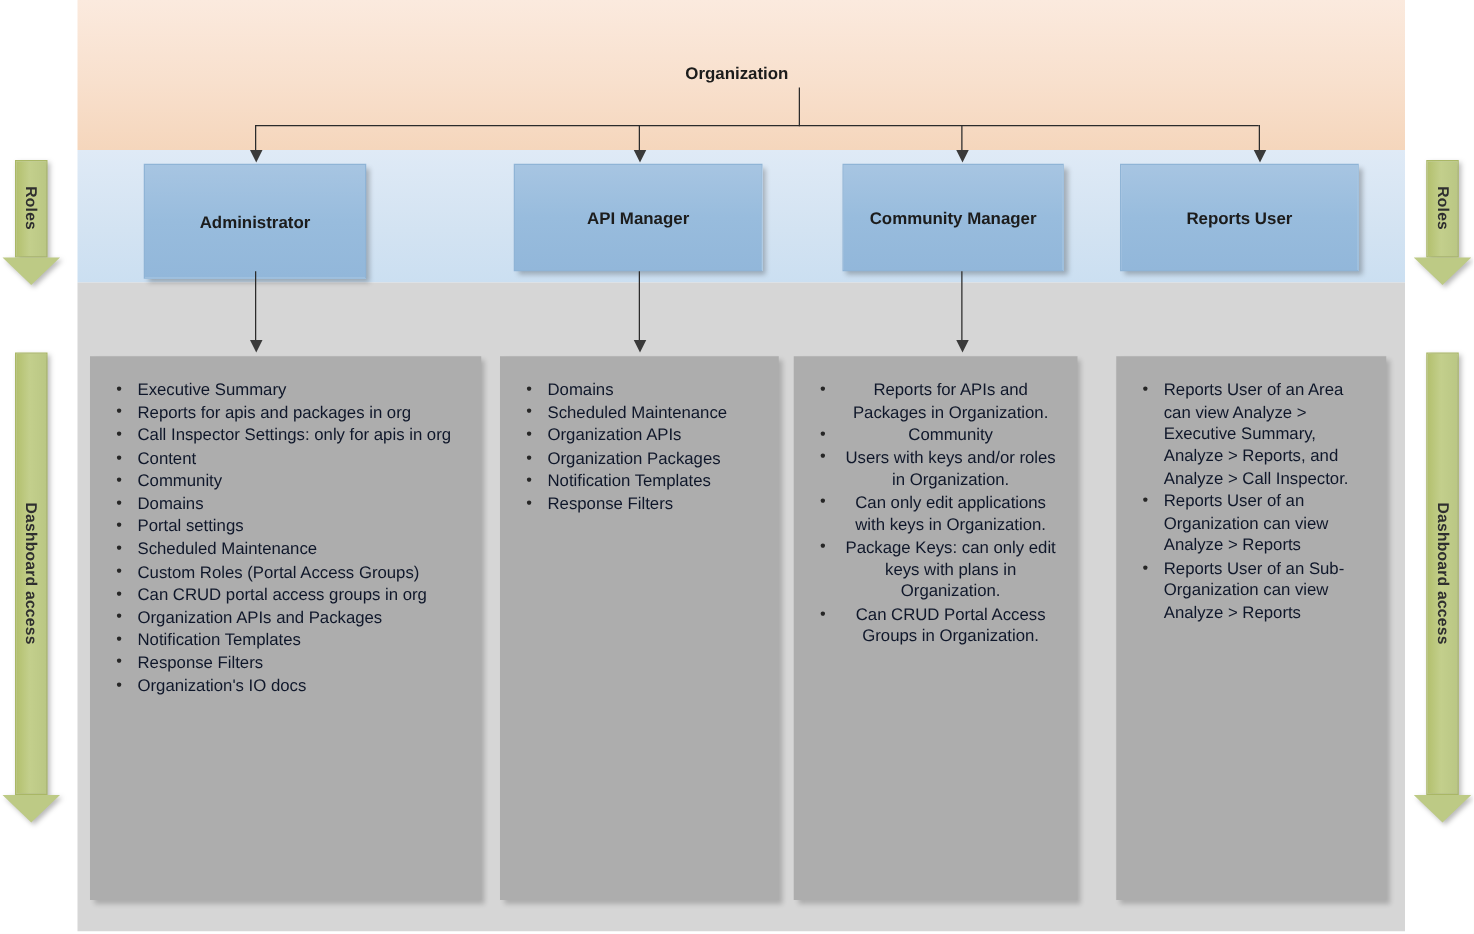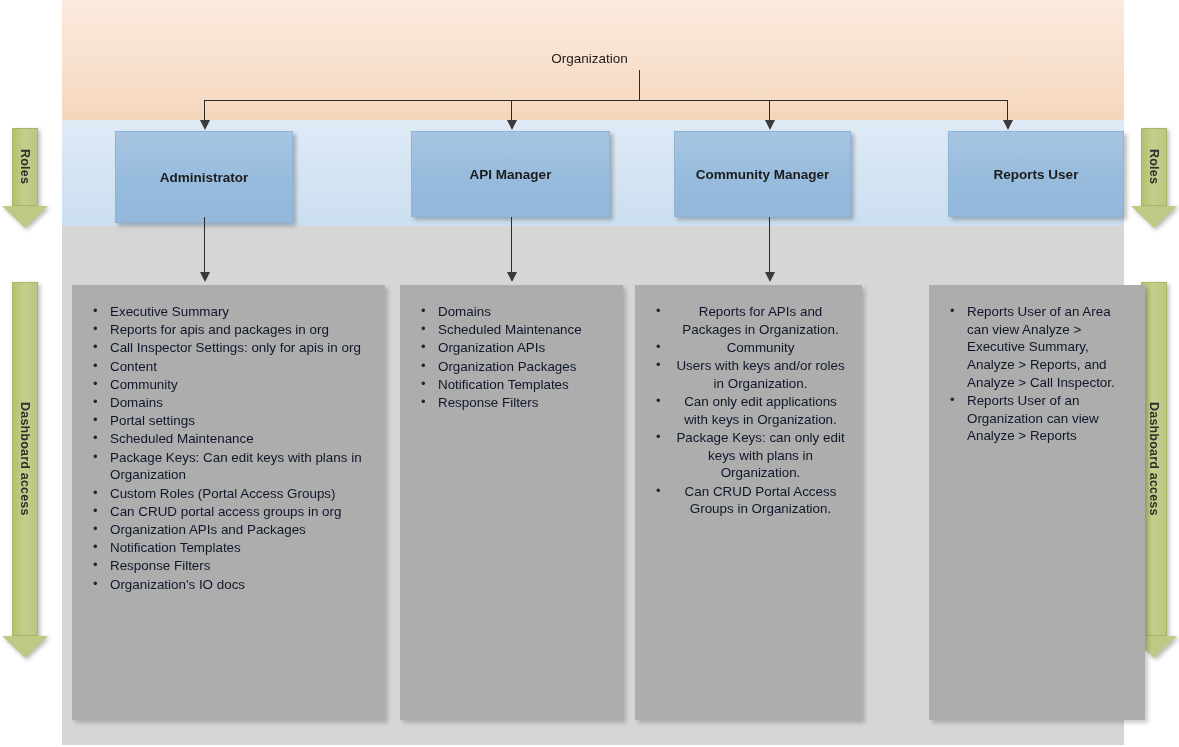--- a/index.html
+++ b/index.html
@@ -99,21 +99,21 @@
   .arrows-right { left: 1131px; }
 
   
   .org-title {
     position: absolute;
     top: 51px;
     left: 0;
     width: 1179px;
     text-align: center;
     font-size: 13.5px;
-    font-weight: normal;
+    font-weight: bold;
     color: #1c1c1c;
   }
 
   
   .ln {
     position: absolute;
     background: #2b2b2b;
   }
   .ln-v { width: 1px; }
   .ln-h { height: 1px; }
@@ -232,21 +232,21 @@
 
   <div class="role-box" style="left:115px; top:131px; width:178px; height:92px;">
     <span>Administrator</span>
   </div>
   <div class="role-box" style="left:411px; top:131px; width:199px; height:86px;">
     <span>API Manager</span>
   </div>
   <div class="role-box" style="left:674px; top:131px; width:177px; height:86px;">
     <span>Community Manager</span>
   </div>
-  <div class="role-box" style="left:948px; top:131px; width:176px; height:86px;">
+  <div class="role-box" style="left:896px; top:131px; width:191px; height:86px;">
     <span>Reports User</span>
   </div>
 
   <div class="ln ln-v" style="left:204px; top:217px; height:57px;"></div>
   <div class="arrowhead-down" style="left:200px; top:272px;"></div>
 
   <div class="ln ln-v" style="left:511px; top:217px; height:57px;"></div>
   <div class="arrowhead-down" style="left:507px; top:272px;"></div>
 
   <div class="ln ln-v" style="left:769px; top:217px; height:57px;"></div>
@@ -255,21 +255,20 @@
   <div class="perm-panel" style="left:72px; width:313px;">
     <ul>
         <li>Executive Summary</li>
         <li>Reports for apis and packages in org</li>
         <li>Call Inspector Settings: only for apis in org</li>
         <li>Content</li>
         <li>Community</li>
         <li>Domains</li>
         <li>Portal settings</li>
         <li>Scheduled Maintenance</li>
-        <li>Package Keys: Can edit keys with plans in Organization</li>
         <li>Custom Roles (Portal Access Groups)</li>
         <li>Can CRUD portal access groups in org</li>
         <li>Organization APIs and Packages</li>
         <li>Notification Templates</li>
         <li>Response Filters</li>
         <li>Organization's IO docs</li>
       </ul>
   </div>
   <div class="perm-panel" style="left:400px; width:223px;">
     <ul>
@@ -284,20 +283,21 @@
   <div class="perm-panel" style="left:635px; width:227px;text-align:center;">
     <ul>
         <li>Reports for APIs and Packages in Organization.</li>
         <li>Community</li>
         <li>Users with keys and/or roles in Organization.</li>
         <li>Can only edit applications with keys in Organization.</li>
         <li>Package Keys: can only edit keys with plans in Organization.</li>
         <li>Can CRUD Portal Access Groups in Organization.</li>
       </ul>
   </div>
-  <div class="perm-panel" style="left:893px; width:216px;margin-left:36px;">
+  <div class="perm-panel" style="left:893px; width:216px;">
     <ul>
         <li>Reports User of an Area can view Analyze &gt; Executive Summary, Analyze &gt; Reports, and Analyze &gt; Call Inspector.</li>
         <li>Reports User of an Organization can view Analyze &gt; Reports</li>
+        <li>Reports User of an Sub-Organization can view Analyze &gt; Reports</li>
       </ul>
   </div>
 
 </div>
 
 </body></html>

